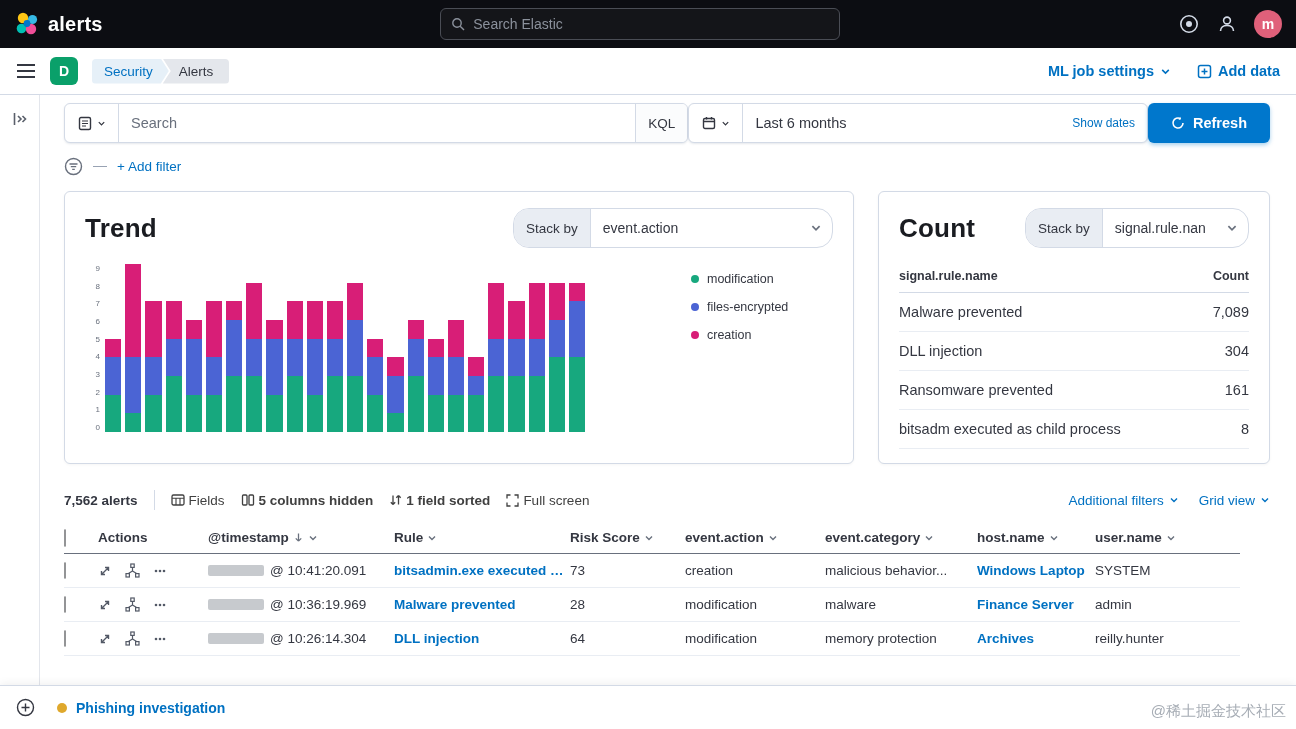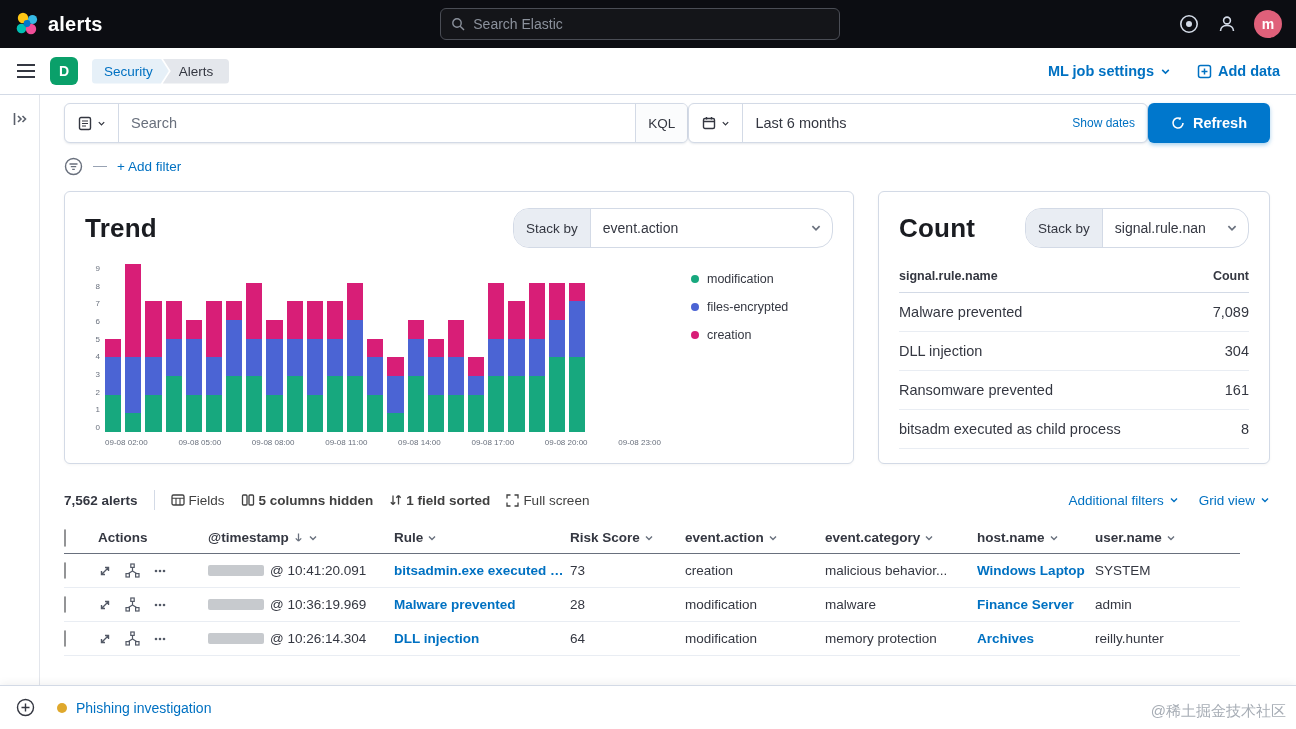--- a/index.html
+++ b/index.html
@@ -99,21 +99,21 @@
   .row-icon { cursor:pointer; }
   .ts-cell { display:flex; align-items:center; gap:6px; }
   .redact { width:56px; height:11px; background:#c7cace; border-radius:2px; }
   .link { color:#0071c2; font-weight:600; cursor:pointer; white-space:nowrap; overflow:hidden; text-overflow:ellipsis; }
   .cell-clip { white-space:nowrap; overflow:hidden; text-overflow:ellipsis; padding-right:10px; }
 
   
   .bottom-bar { position:absolute; left:0; right:0; bottom:0; height:44px; background:#fff; border-top:1px solid #d3dae6; box-shadow:0 -2px 8px rgba(0,0,0,.06); display:flex; align-items:center; padding:0 16px; gap:22px; z-index:5; }
   .timeline-toggle { display:flex; align-items:center; gap:9px; cursor:pointer; }
   .tl-dot { width:10px; height:10px; border-radius:50%; background:#dfa82c; }
-  .tl-name { color:#0071c2; font-weight:400; font-size:14px; }
+  .tl-name { color:#0071c2; font-weight:700; font-size:14px; }
   .watermark { position:absolute; right:10px; bottom:8px; color:#a7adb5; font-size:15px; z-index:6; }
 </style>
 </head>
 <body>
 
 <header class="topbar">
   <div class="logo">
     <svg width="26" height="26" viewBox="0 0 26 26">
       <circle cx="9" cy="7" r="5.2" fill="#fec514"></circle>
       <circle cx="18.5" cy="8.5" r="4.6" fill="#36b9e5"></circle>
@@ -379,30 +379,20 @@
                   <div style="height: 74.6667px; background: rgb(23, 168, 126);"></div>
                   <div style="height: 37.3333px; background: rgb(75, 100, 212);"></div>
                   <div style="height: 37.3333px; background: rgb(216, 30, 119);"></div>
                 </div>
                 <div class="bar">
                   <div style="height: 74.6667px; background: rgb(23, 168, 126);"></div>
                   <div style="height: 56px; background: rgb(75, 100, 212);"></div>
                   <div style="height: 18.6667px; background: rgb(216, 30, 119);"></div>
                 </div>
               </div>
-            <div class="x-axis">
-                <span>09-08 02:00</span>
-                <span>09-08 05:00</span>
-                <span>09-08 08:00</span>
-                <span>09-08 11:00</span>
-                <span>09-08 14:00</span>
-                <span>09-08 17:00</span>
-                <span>09-08 20:00</span>
-                <span>09-08 23:00</span>
-              </div>
           </div>
           <div class="legend">
               <div class="legend-item">
                 <span class="legend-dot" style="background: rgb(23, 168, 126);"></span>
                 <span>modification</span>
               </div>
               <div class="legend-item">
                 <span class="legend-dot" style="background: rgb(75, 100, 212);"></span>
                 <span>files-encrypted</span>
               </div>

